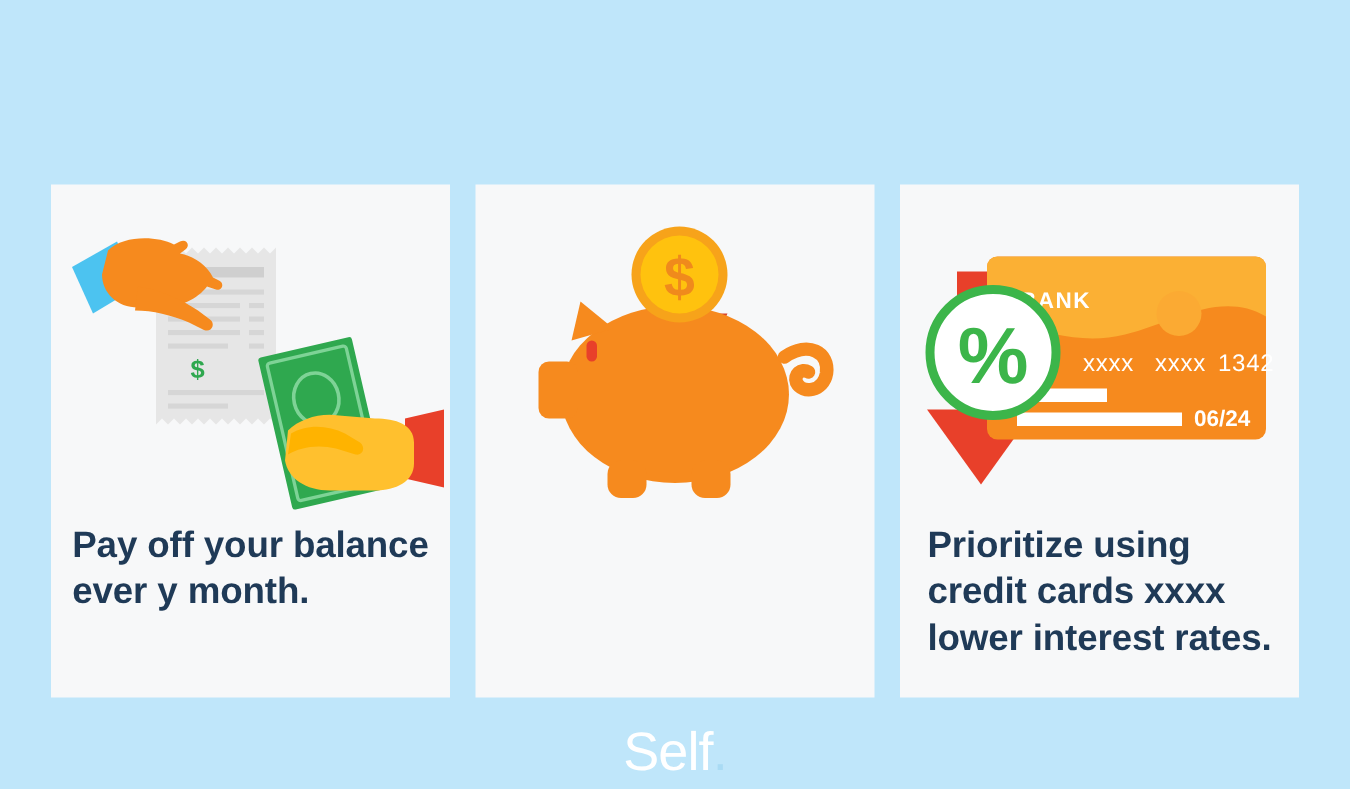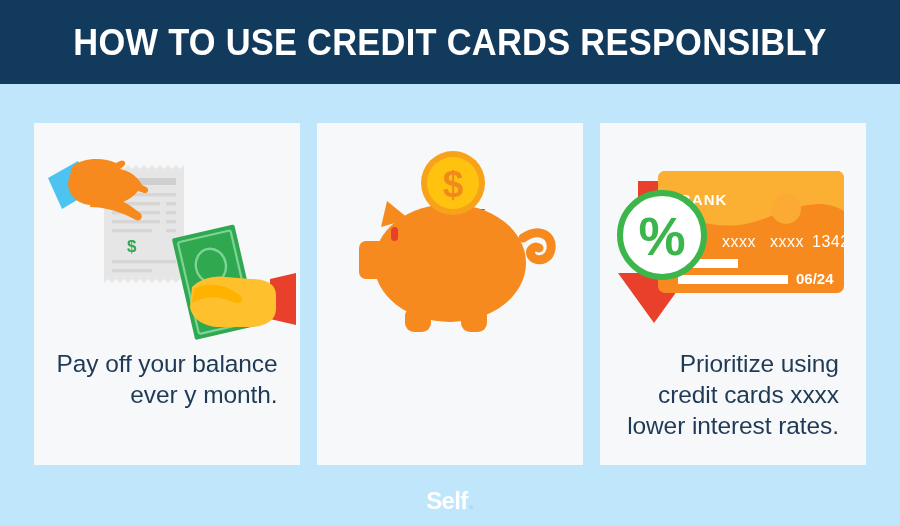--- a/index.html
+++ b/index.html
@@ -66,57 +66,54 @@
   .art {
     position: relative;
     width: 266px;
     height: 225px;
   }
   .art svg { display: block; }
   .caption {
     color: #1f3a57;
     font-size: 24.5px;
     line-height: 1.27;
-    text-align: right;
-    font-weight: 400;
+    text-align: left;
+    font-weight: 700;
     letter-spacing: -0.1px;
     padding: 0 10px;
     white-space: pre-line;
   }
 
   
   .footer {
     position: absolute;
     left: 0;
     top: 476px;
     width: 900px;
     height: 50px;
     display: flex;
     align-items: center;
     justify-content: center;
   }
   .logo {
     color: #ffffff;
-    font-size: 24px;
-    font-weight: bold;
+    font-size: 36px;
+    font-weight: normal;
     letter-spacing: -0.6px;
     line-height: 1;
   }
   .logo-dot {
     color: #a9dbf4;
   }
 </style>
 </head>
 <body>
 
 <div class="infographic">
 
-  <div class="header">
-    <div class="header-title">HOW TO USE CREDIT CARDS RESPONSIBLY</div>
-  </div>
 
   <div class="cards">
 
     <div class="card">
       <div class="art">
         <svg width="266" height="225" viewBox="0 0 266 225" xmlns="http://www.w3.org/2000/svg">
 
           <g>
             <path d="M70 42 L74 46 L78 42 L82 46 L86 42 L90 46 L94 42 L98 46 L102 42 L106 46 L110 42 L114 46 L118 42 L122 46 L126 42 L130 46 L134 42 L138 46 L142 42 L146 46 L150 42
                      L150 160 L146 156 L142 160 L138 156 L134 160 L130 156 L126 160 L122 156 L118 160 L114 156 L110 160 L106 156 L102 160 L98 156 L94 160 L90 156 L86 160 L82 156 L78 160 L74 156 L70 160 Z" fill="#e6e6e6"></path>

